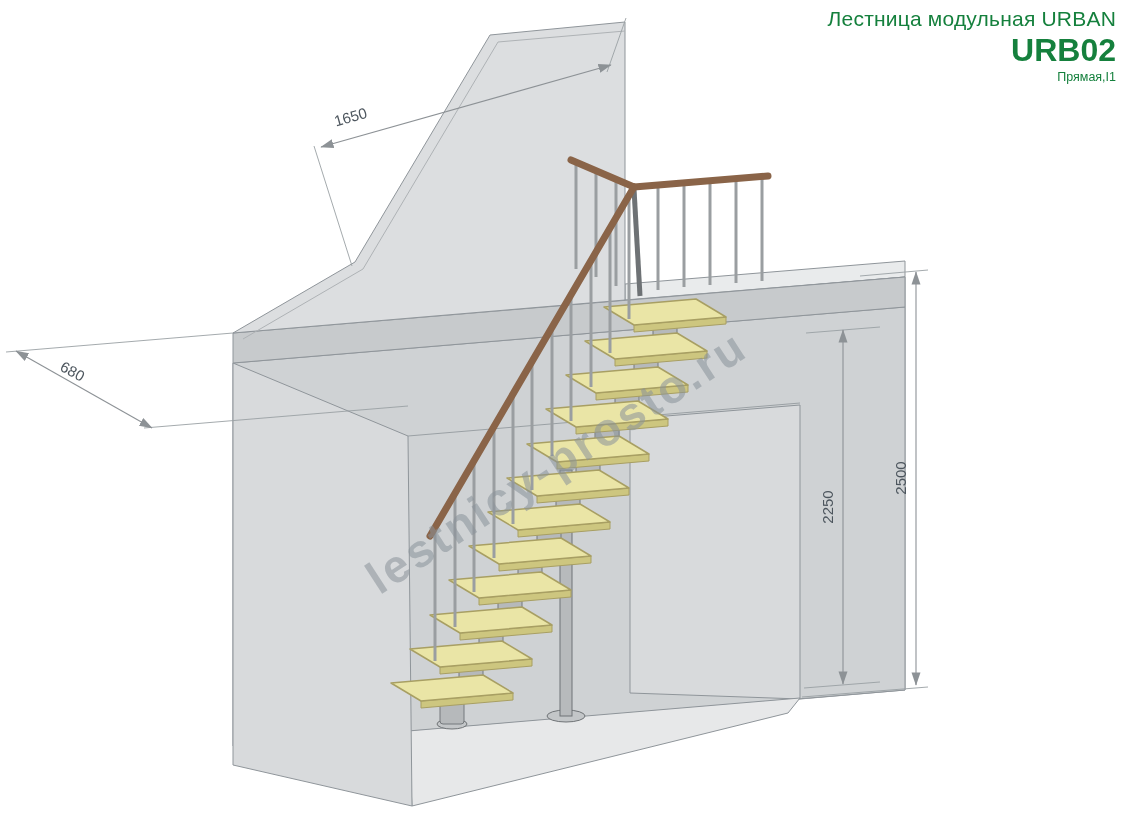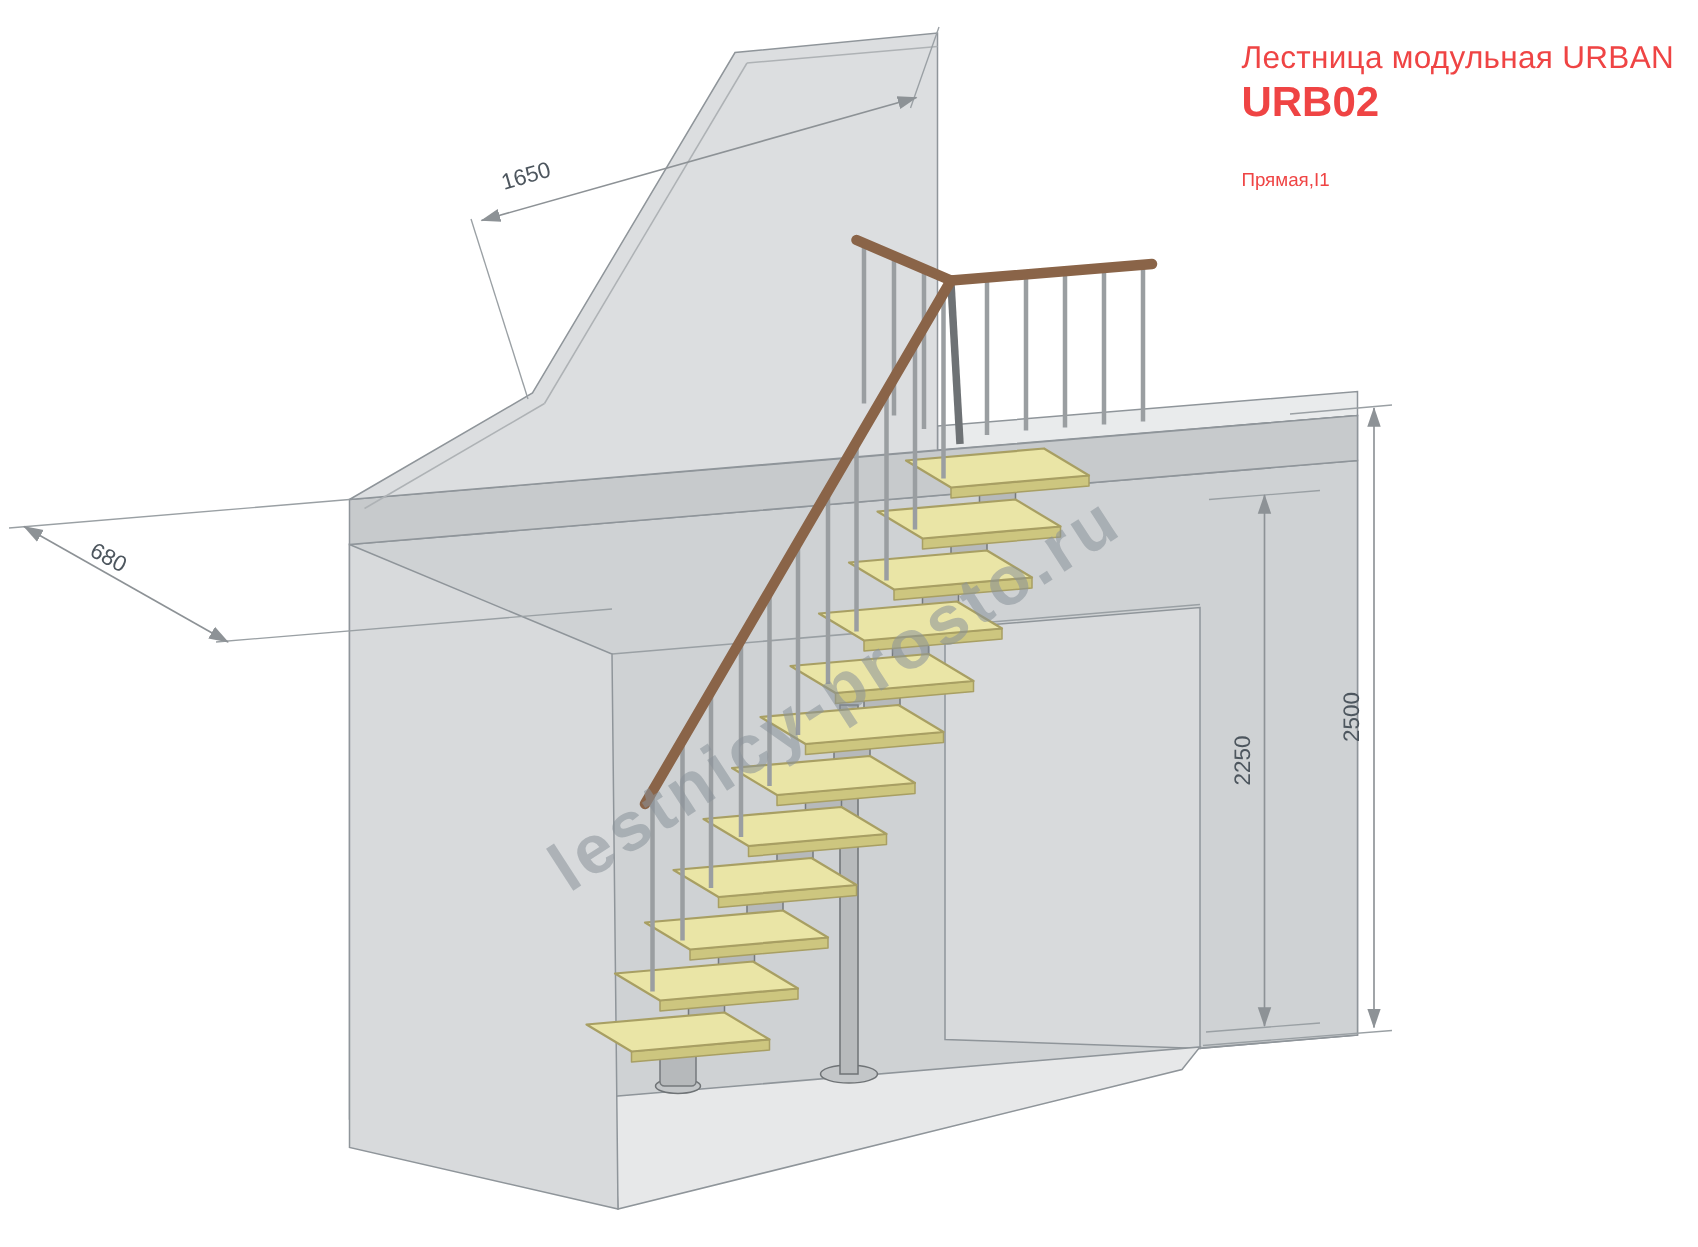--- a/index.html
+++ b/index.html
@@ -2,25 +2,25 @@
 <html><head>
 <meta charset="utf-8">
 <style>
   html,body{margin:0;padding:0;background:#ffffff;}
   .canvas{
     position:relative;width:1132px;height:831px;background:#ffffff;
     font-family:"Liberation Sans",sans-serif;overflow:hidden;
   }
   .drawing-svg{position:absolute;left:0;top:0;}
   .title-block{
-    position:absolute;top:26px;right:16px;color:#ef4444;z-index:5;
+    position:absolute;top:6px;right:16px;text-align:right;color:#15803d;z-index:5;
   }
   .tb-line1{font-size:21px;letter-spacing:.2px;line-height:1.25;}
-  .tb-model{font-size:28px;font-weight:bold;line-height:1.15;}
-  .tb-sub{font-size:12.5px;line-height:1.3;margin-top:28px;}
+  .tb-model{font-size:32px;font-weight:bold;line-height:1.15;}
+  .tb-sub{font-size:12.5px;line-height:1.3;}
   svg text{font-family:"Liberation Sans",sans-serif;fill:#4d565e;font-size:15px;}
   svg .wm{font-weight:bold;font-size:46px;letter-spacing:3px;fill:#8a939a;opacity:.55;}
 </style>
 </head>
 <body>
 
 <div class="canvas">
 
   <svg class="drawing-svg" width="1132" height="831" viewBox="0 0 1132 831">
     <defs>

